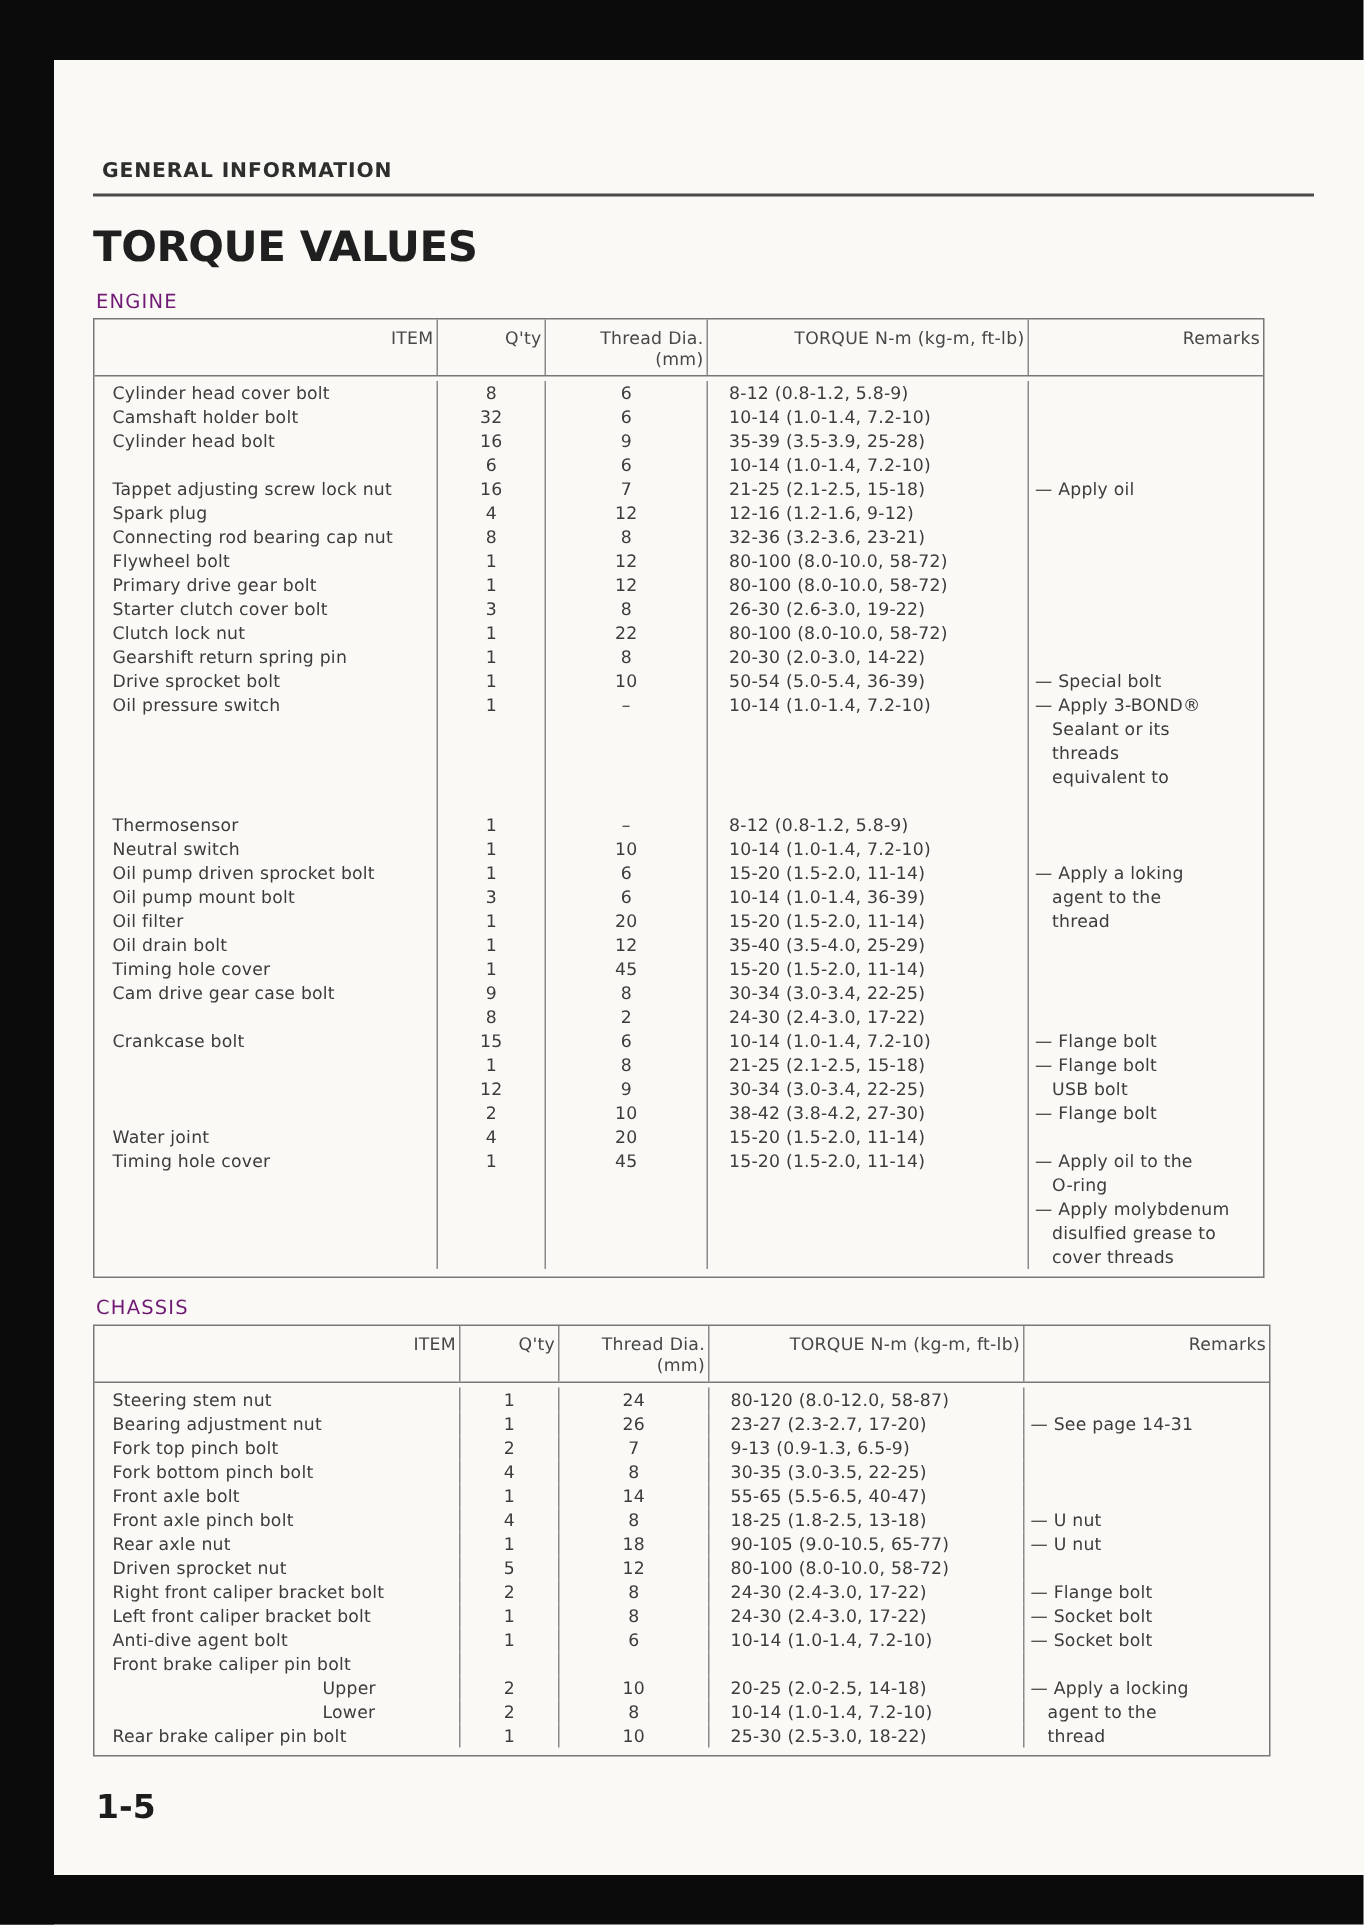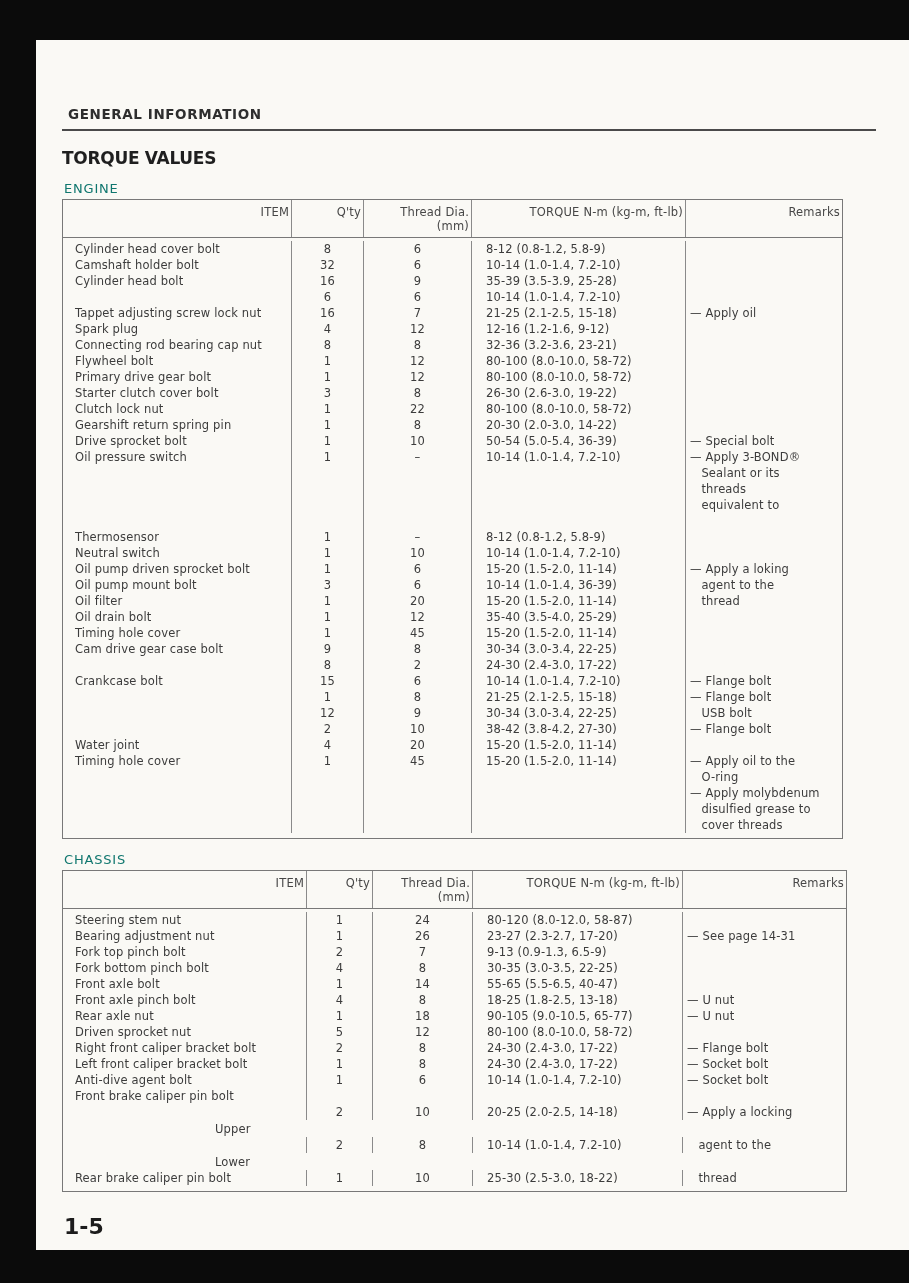--- a/index.html
+++ b/index.html
@@ -17,23 +17,23 @@
   .page{
     position:absolute;left:36px;top:40px;width:873px;height:1210px;
     background:#faf9f5;
     box-sizing:border-box;
     padding:66px 28px 0 26px;
   }
 
   .doc-header{font-size:13.5px;font-weight:bold;letter-spacing:0.6px;color:#2e2e2e;padding-left:6px;}
   .doc-rule{border:none;border-top:2px solid #4a4a4a;margin:7px 0 0 0;width:814px;}
 
-  .doc-title{font-size:17px;font-weight:800;letter-spacing:-0.3px;color:#1f1f1f;margin:17px 0 0 0;}
-
-  .section-label{font-size:13px;letter-spacing:0.8px;color:#0f766e;margin:13px 0 3px 2px;}
+  .doc-title{font-size:28px;font-weight:800;letter-spacing:-0.3px;color:#1f1f1f;margin:17px 0 0 0;}
+
+  .section-label{font-size:13px;letter-spacing:0.8px;color:#701a75;margin:13px 0 3px 2px;}
 
   .ttable{border:1px solid #787878;background:transparent;}
   .engine-table{width:779px;}
   .chassis-table{width:783px;}
 
   .thead{display:grid;border-bottom:1px solid #787878;}
   .engine-grid{grid-template-columns:228px 72px 108px 214px 1fr;}
   .chassis-grid{grid-template-columns:243px 66px 100px 210px 1fr;}
   .hc{
     padding:5px 2px 4px;text-align:right;
@@ -46,21 +46,21 @@
   .tline{display:grid;}
   .c{
     height:16px;line-height:16px;font-size:11.5px;
     letter-spacing:0.15px;color:#3c3c3c;overflow:visible;
   }
   .c-item{padding-left:12px;}
   .c-qty{text-align:center;border-left:1px solid #8a8a8a;}
   .c-dia{text-align:center;border-left:1px solid #8a8a8a;}
   .c-torque{padding-left:14px;border-left:1px solid #8a8a8a;white-space:pre;}
   .c-remarks{padding-left:4px;border-left:1px solid #8a8a8a;white-space:pre;}
-  .tline.indent .c-item{padding-left:152px;margin-top:17px;}
+  .tline.indent .c-item{padding-left:152px;}
 
   .page-number{font-size:22px;font-weight:800;color:#1c1c1c;margin:22px 0 0 2px;}
 </style>
 </head>
 <body>
 
 <div class="bar bar-top"></div>
 <div class="bar bar-left"></div>
 <div class="bar bar-bottom"></div>
 

